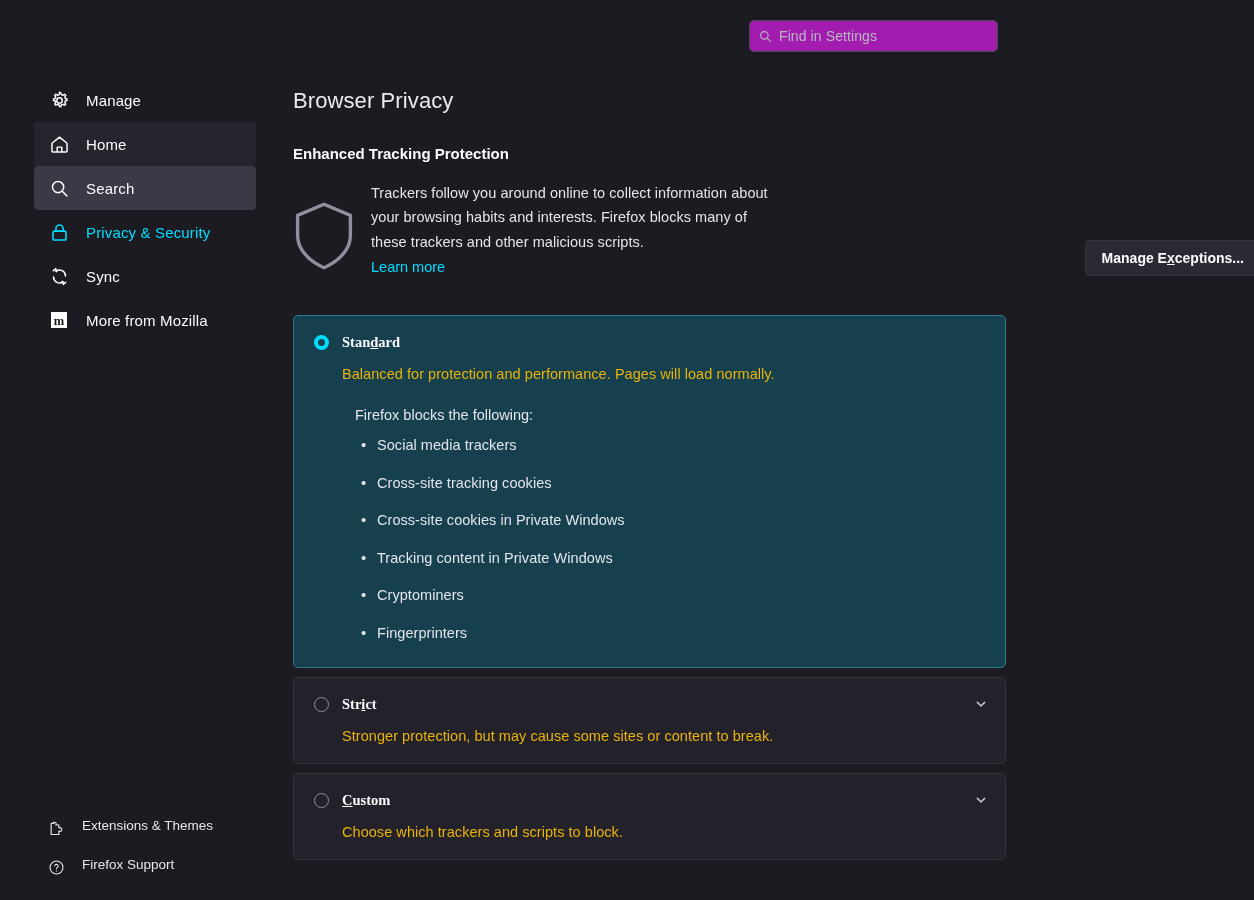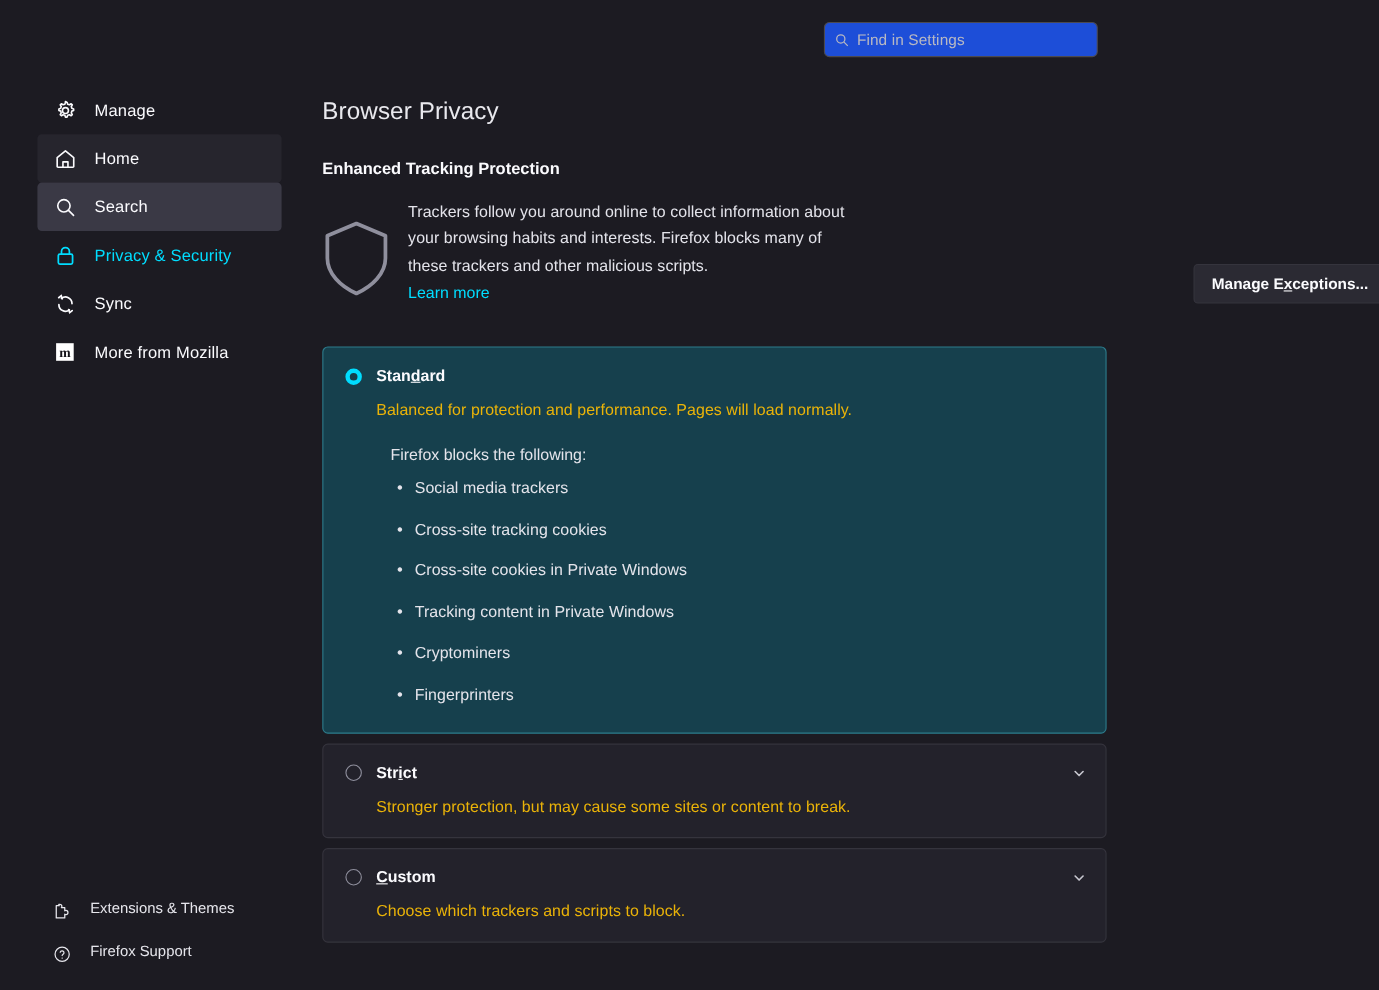--- a/index.html
+++ b/index.html
@@ -15,21 +15,21 @@
 
   
   .search-wrap {
     position: absolute; left: 749px; top: 20px;
     width: 249px; height: 32px;
   }
   .search-box {
     width: 100%; height: 100%;
     border: 1px solid #4b4a52;
     border-radius: 5px;
-    background: #1d4ed8;
+    background: #a21caf;
     display: flex; align-items: center;
     padding: 0 9px;
     gap: 7px;
   }
   .search-box .mag { flex: 0 0 auto; display:flex; }
   .search-placeholder {
     font-size: 14px; color: #b9b9c2; letter-spacing: .1px;
   }
 
   
@@ -107,21 +107,21 @@
   }
   .panel.selected {
     background: #16404d;
     border: 1px solid #2d7c8c;
     padding-bottom: 26px;
   }
   .panel.plain {
     background: #23222b;
     border: 1px solid #35343d;
   }
-  .panel-head { display: flex; align-items: center; gap: 13px; }
+  .panel-head { display: flex; align-items: center; gap: 13px; font-family: Liberation Serif, serif; }
   .radio {
     flex: 0 0 15px; width: 15px; height: 15px; border-radius: 50%;
   }
   .radio.on { border: 4.5px solid #00ddff; background: #16404d; }
   .radio.off { border: 1px solid #8f8f9d; background: transparent; }
   .panel-label { font-size: 14.5px; font-weight: 700; color: #fbfbfe; }
   .panel-label u { text-decoration: underline; }
   .panel-desc {
     font-size: 14.5px; color: #eab308; margin-top: 15px; margin-left: 28px;
     letter-spacing: .05px;

